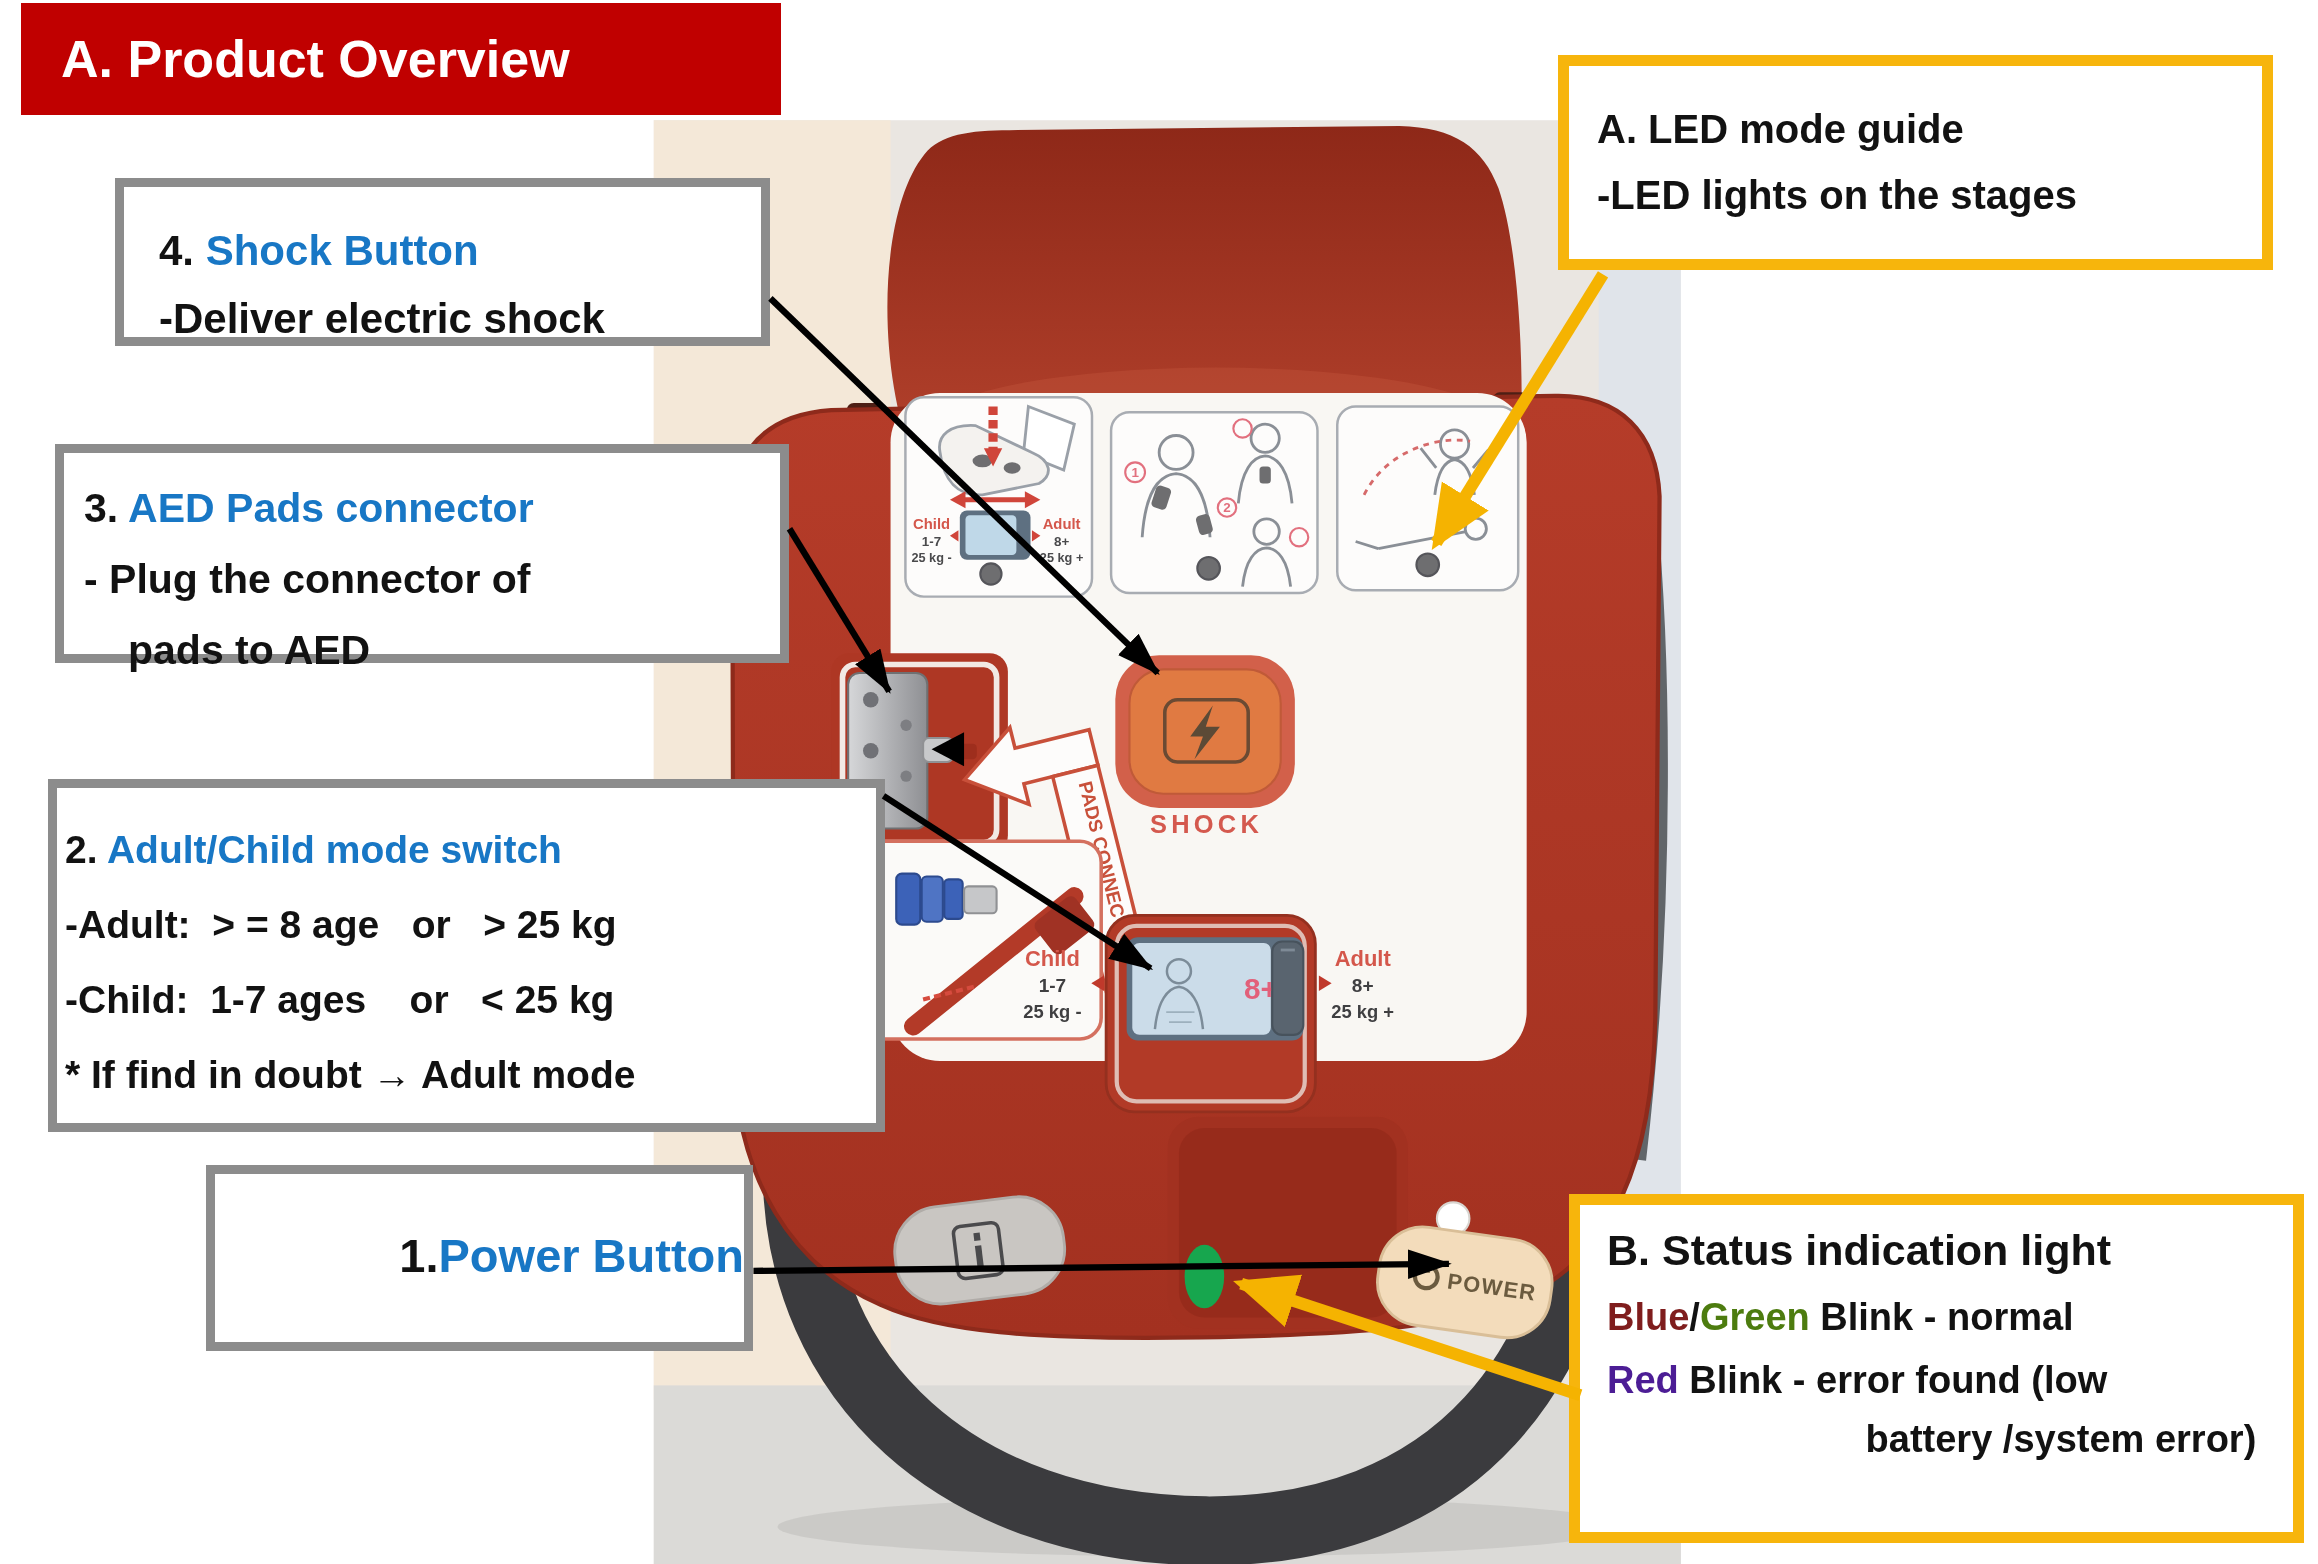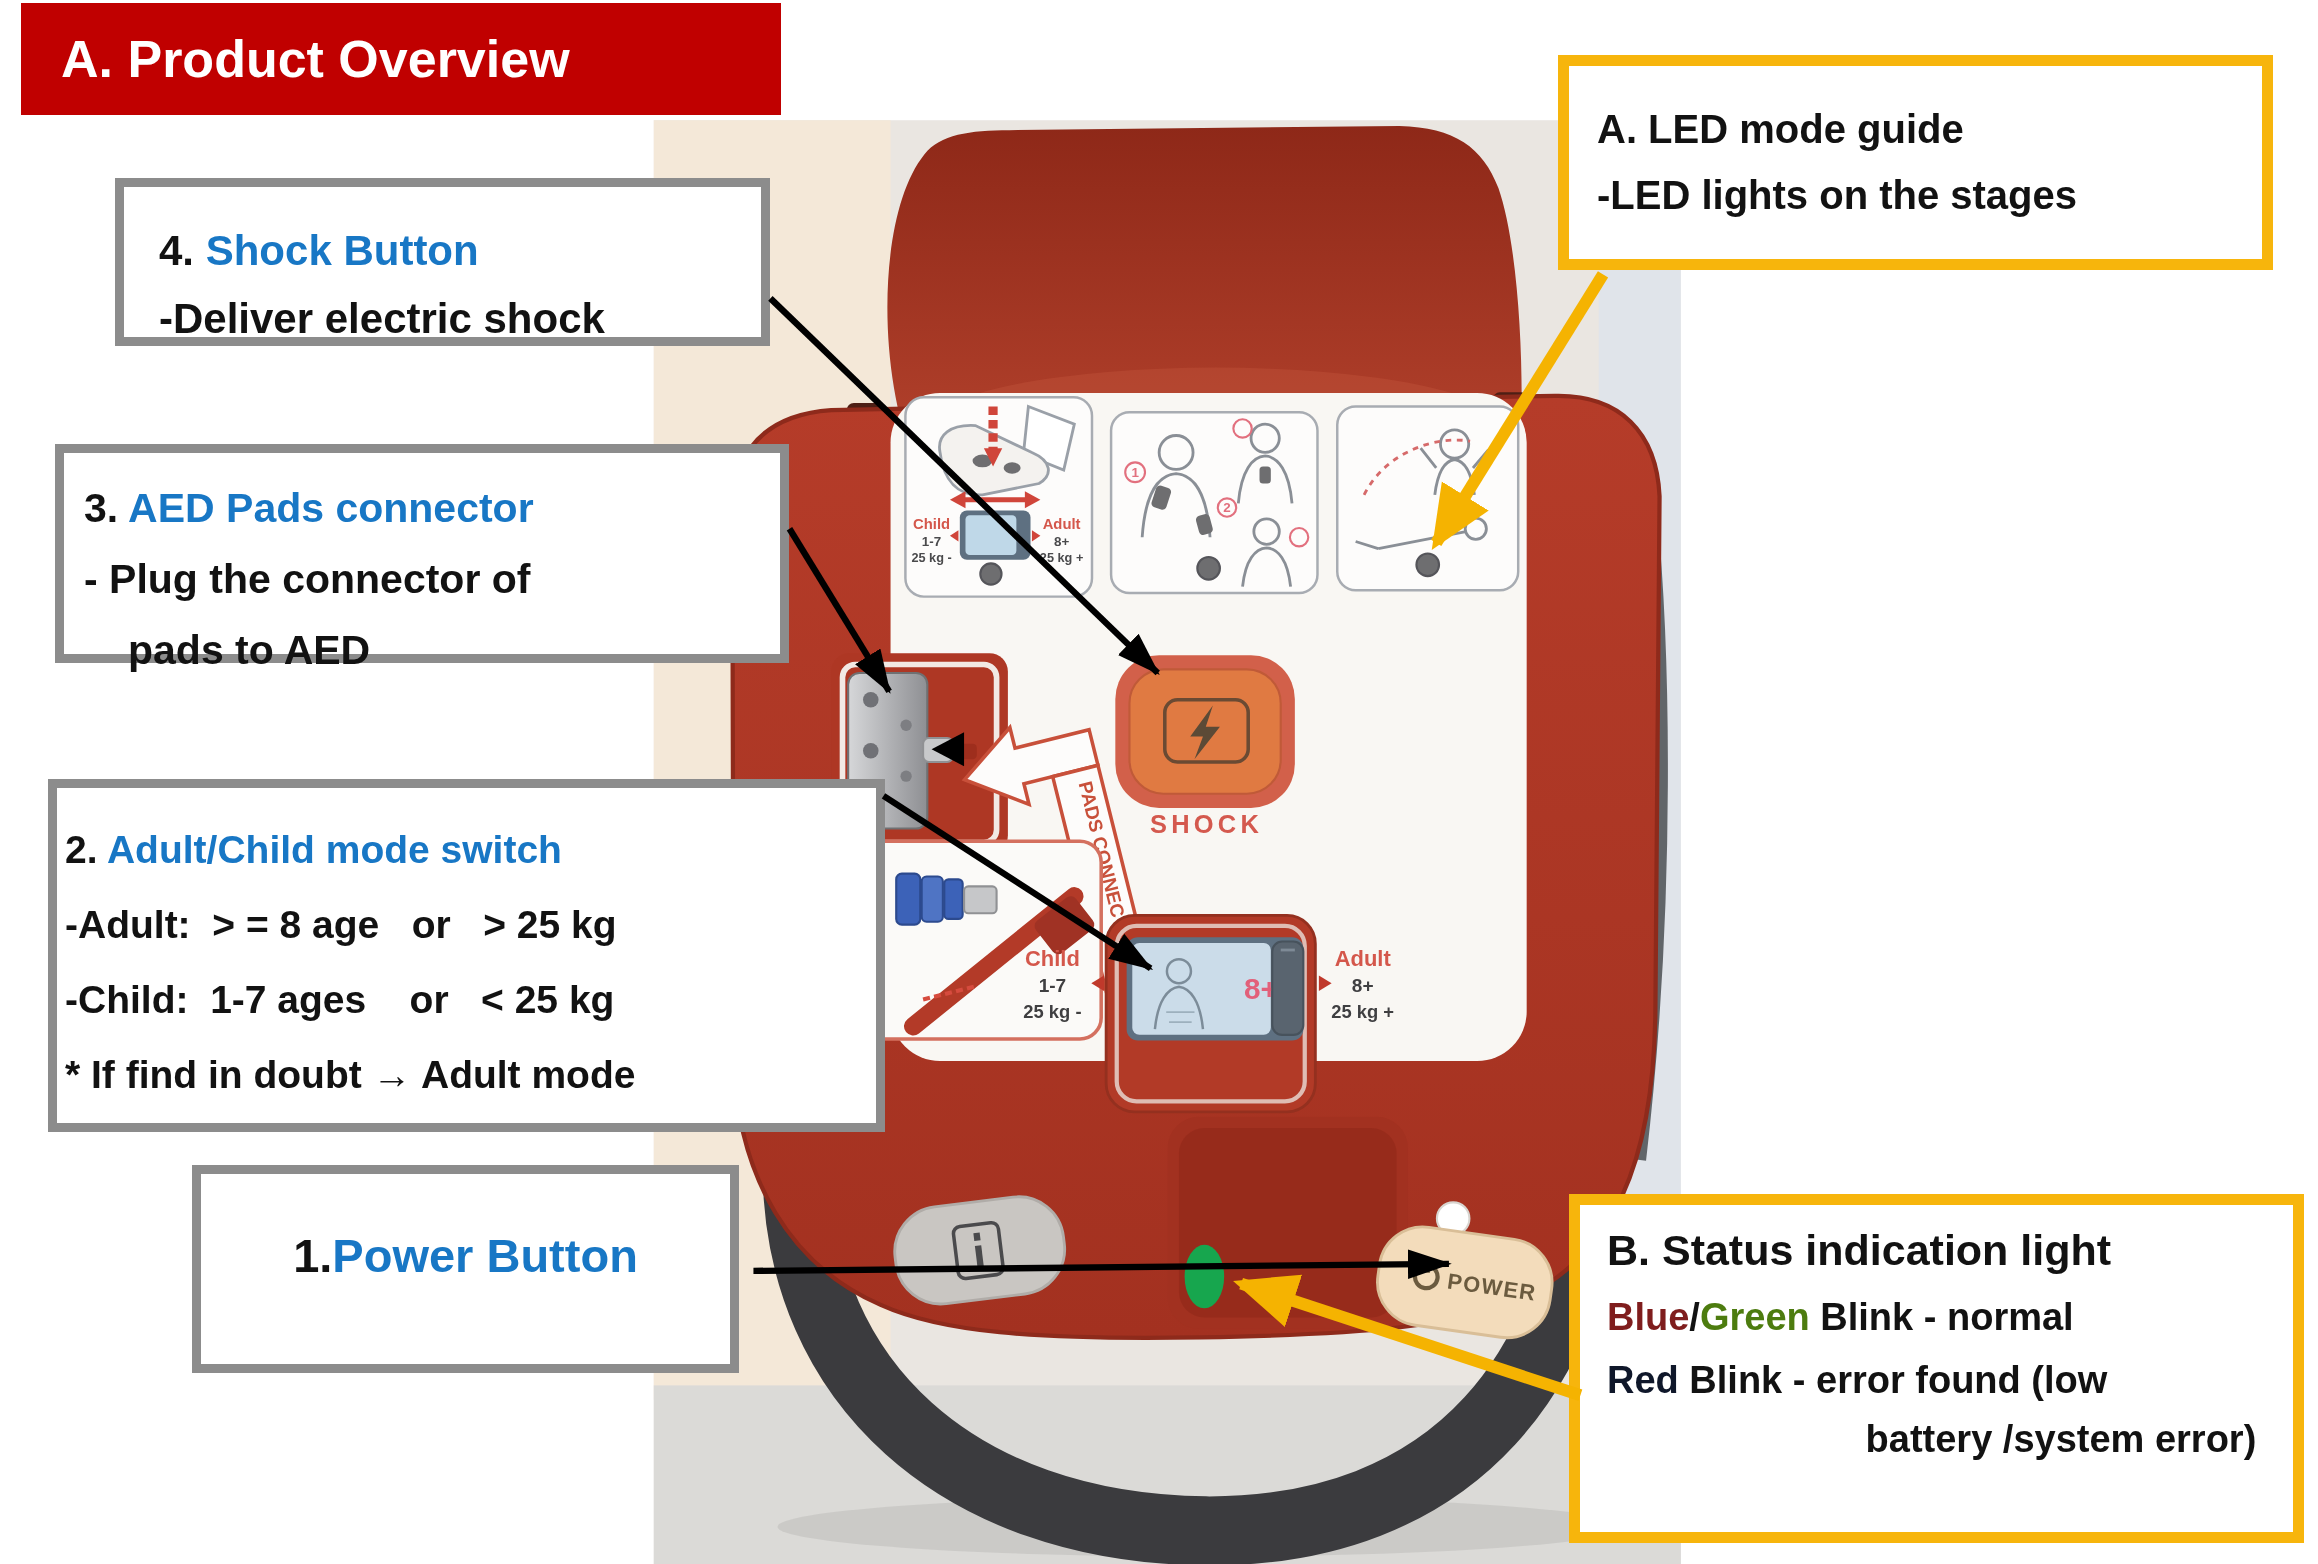--- a/index.html
+++ b/index.html
@@ -16,34 +16,34 @@
         font-weight:bold;color:#121212;z-index:2;}
   .gbox .ln{white-space:pre;}
   .blue{color:#1877c5;}
   #box4{left:115px;top:178px;width:655px;height:168px;font-size:42px;padding:30px 0 0 35px;}
   #box4 .ln{line-height:68px;}
   #box3{left:55px;top:444px;width:734px;height:219px;font-size:41px;padding:20px 0 0 20px;}
   #box3 .ln{line-height:71px;}
   #box3 .indent{padding-left:44px;}
   #box2{left:48px;top:779px;width:837px;height:353px;font-size:39px;padding:24px 0 0 8px;}
   #box2 .ln{line-height:75px;}
-  #box1{left:192px;top:1165px;width:547px;height:208px;font-size:47px;text-align:center;}
+  #box1{left:206px;top:1165px;width:547px;height:186px;font-size:47px;text-align:right;}
   #box1 .ln{line-height:164px;}
   
   .ybox{position:absolute;background:#ffffff;border:11.3px solid #f7b50c;box-sizing:border-box;
         font-weight:bold;color:#121212;z-index:2;}
   #boxA{left:1558px;top:55px;width:715px;height:215px;font-size:40px;padding:30px 0 0 28px;}
   #boxA .ln{line-height:66px;}
   #boxB{left:1569px;top:1194px;width:735px;height:349px;font-size:38px;padding:21px 24px 0 27px;}
   #boxB .title{font-size:43px;margin-bottom:21px;}
   #boxB .row{margin-bottom:20px;}
   #boxB .right{text-align:right;padding-right:12.7px;margin-top:-4.2px;}
   .c-blue{color:#7f1d1d;}
   .c-green{color:#4d7c0f;}
-  .c-red{color:#0f172a;}
+  .c-red{color:#4c1d95;}
 </style>
 </head>
 <body>
 
 <div id="stage">
 
   <svg class="layer" width="2319" height="1565" viewBox="0 0 3281 2214">
     <defs>
       <linearGradient id="lidGrad" x1="0" y1="0" x2="0" y2="1">
         <stop offset="0" stop-color="#8e2818"></stop>

